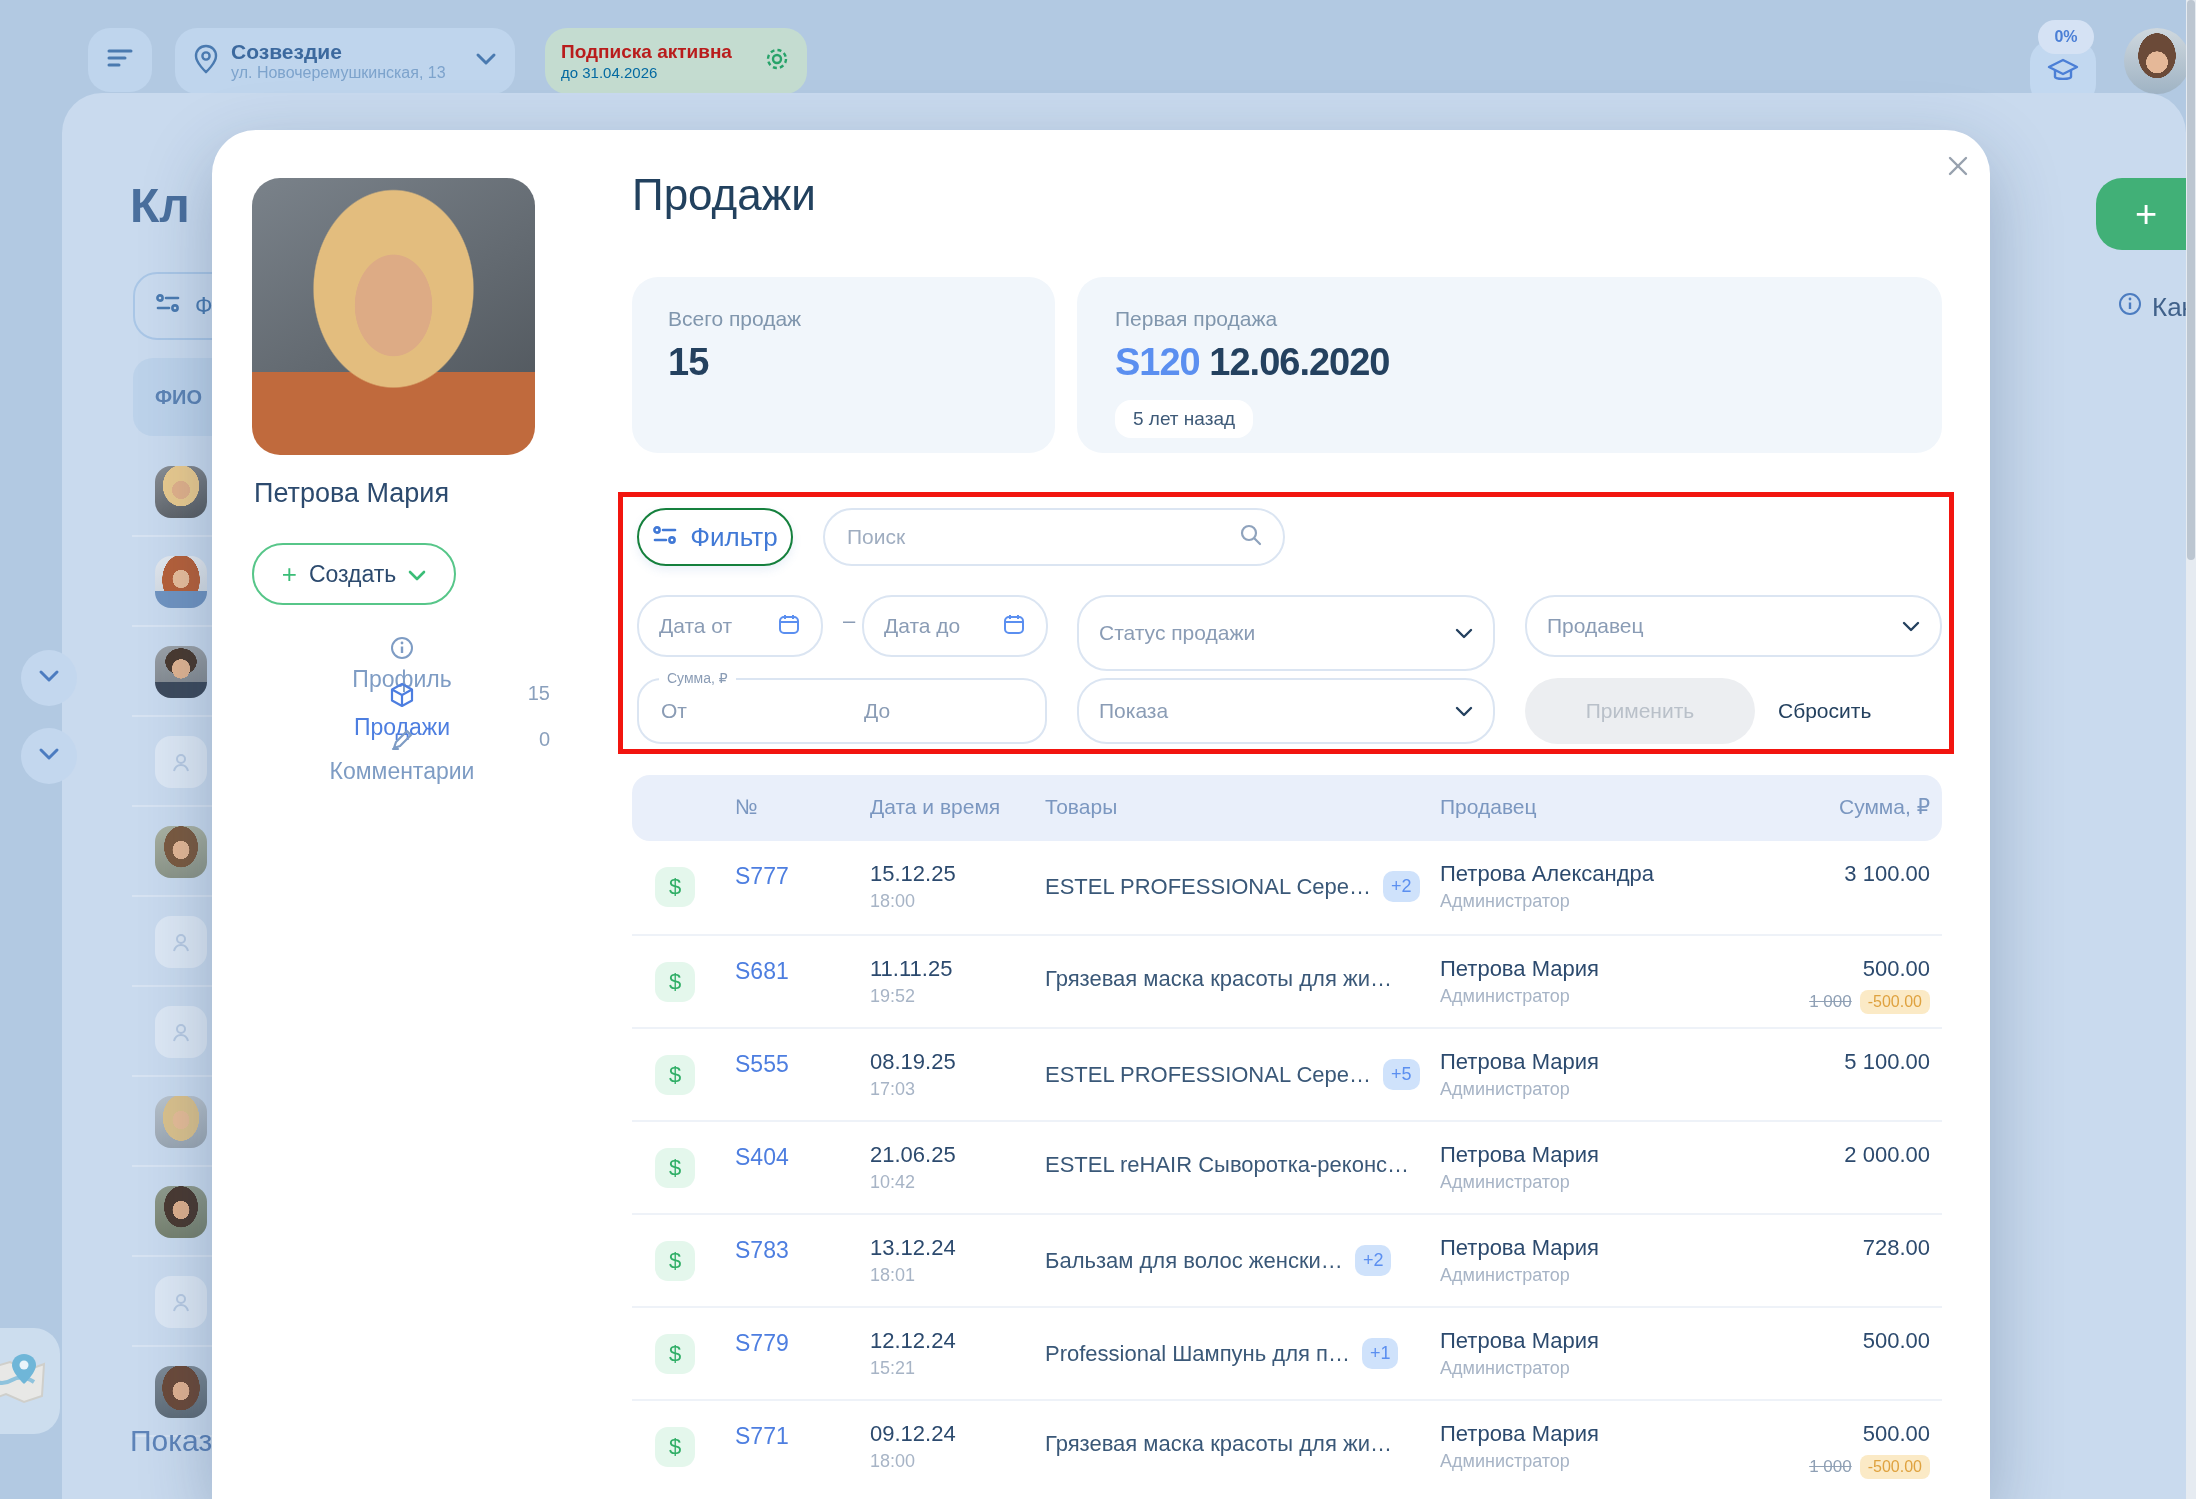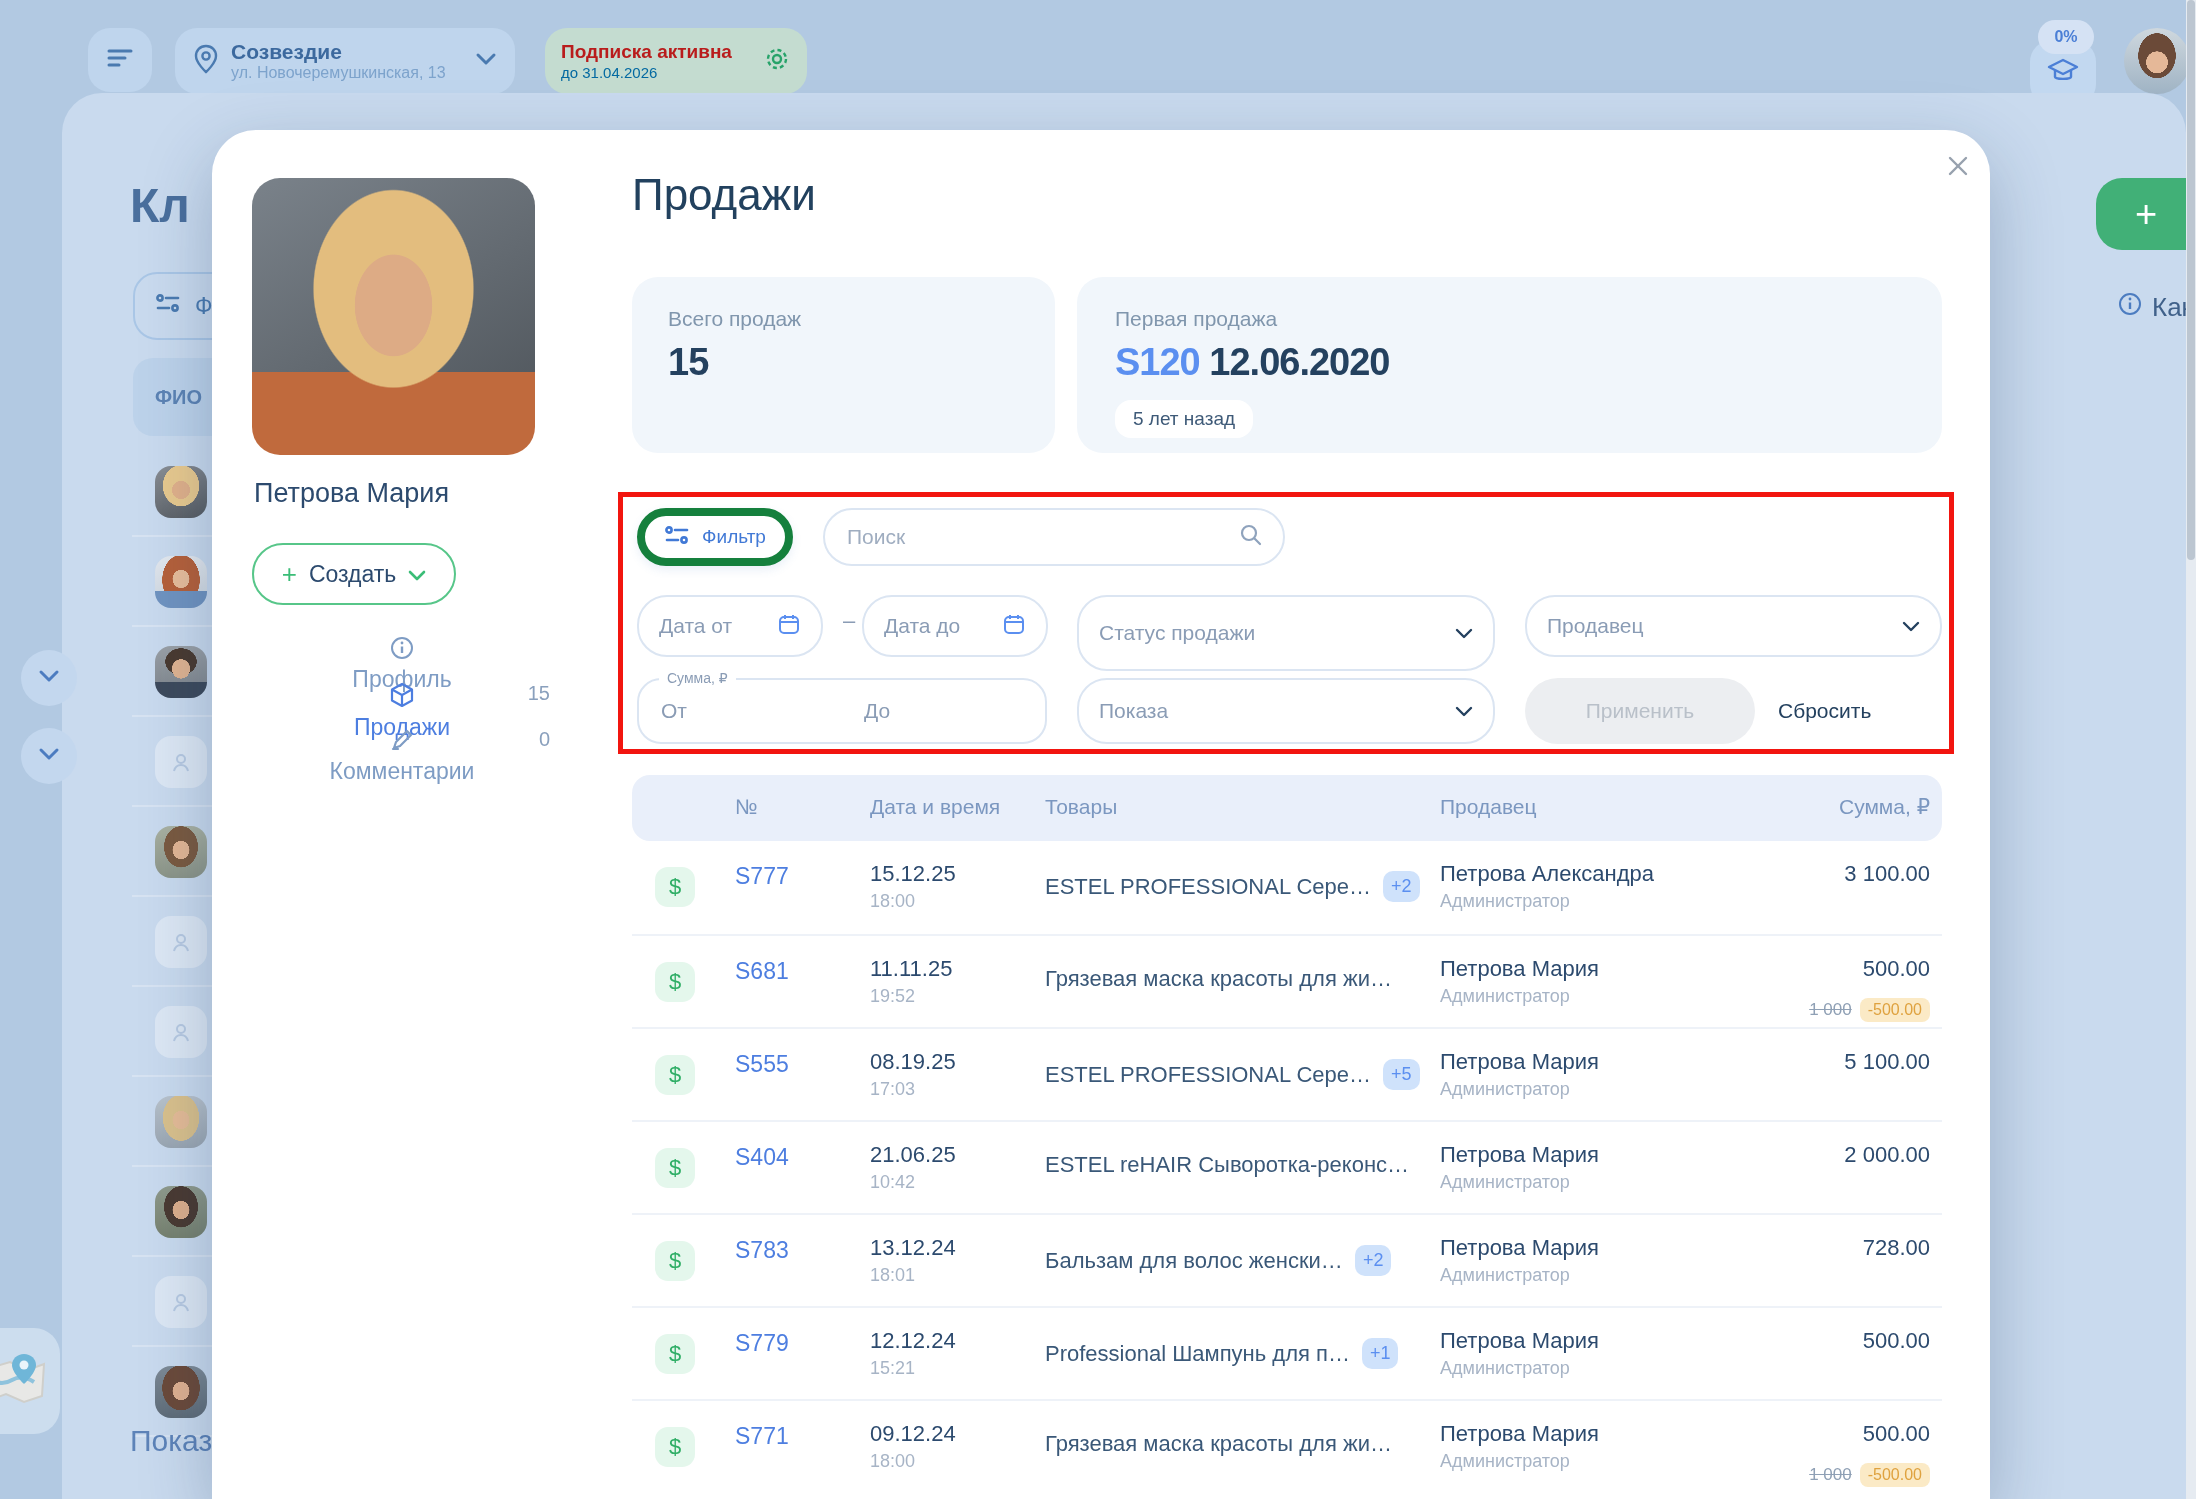--- a/index.html
+++ b/index.html
@@ -66,21 +66,21 @@
   .nav-item.active{color:#4d7ee0;font-weight:500;}
   
   .stat-card{position:absolute;background:#f1f6fb;border-radius:26px;top:147px;height:176px;}
   .stat-label{font-size:21px;color:#8096ad;margin-bottom:10px;}
   .stat-value{font-size:38px;font-weight:700;color:#24415f;letter-spacing:-1px;}
   .stat-id{color:#5b8ff0;font-weight:700;}
   .ago-pill{display:inline-block;margin-top:16px;background:#ffffff;border-radius:16px;padding:8px 18px;font-size:19px;color:#3e5a78;}
   
   .annotation{left:618px;top:492px;width:1336px;height:262px;border:5px solid #f2150f;z-index:40;pointer-events:none;box-sizing:border-box;}
   .f-input{position:absolute;border:2px solid #dbe5f2;border-radius:30px;box-sizing:border-box;background:#fff;display:flex;align-items:center;padding:0 20px;color:#8a9cb5;font-size:21px;}
-  .filter-btn{left:425px;top:378px;width:156px;height:58px;border:8px solid #15803d;border-radius:30px;display:flex;align-items:center;justify-content:center;gap:12px;color:#4179d6;font-size:19px;font-weight:500;box-shadow:0 4px 10px rgba(80,130,200,.12);position:absolute;box-sizing:border-box;background:#fff;}
+  .filter-btn{left:425px;top:378px;width:156px;height:58px;border:2px solid #15803d;border-radius:30px;display:flex;align-items:center;justify-content:center;gap:12px;color:#4179d6;font-size:26px;font-weight:500;box-shadow:0 4px 10px rgba(80,130,200,.12);position:absolute;box-sizing:border-box;background:#fff;}
   .search{left:611px;top:378px;width:462px;height:58px;}
   .search input{border:none;outline:none;flex:1;font-size:21px;font-family:inherit;color:#2c4a6e;background:transparent;}
   .search input::placeholder{color:#9fadc0;}
   .dash{position:absolute;left:631px;top:478px;font-size:22px;color:#8a9cb5;}
   .dd .chev{margin-left:auto;}
   .sum-set{position:absolute;left:425px;top:548px;width:410px;height:66px;border:2px solid #dbe5f2;border-radius:24px;box-sizing:border-box;display:flex;}
   .sum-legend{position:absolute;left:20px;top:-10px;background:#fff;padding:0 8px;font-size:14px;color:#8a9cb5;}
   .sum-cell{flex:1;display:flex;align-items:center;padding:0 20px;font-size:21px;color:#8a9cb5;}
   .sum-cell:first-child{border-right:2px solid #dbe5f2;}
   .sum-cell input{border:none;outline:none;width:100%;font-size:21px;font-family:inherit;background:transparent;color:#2c4a6e;}
@@ -96,21 +96,21 @@
   .c-ic{position:absolute;left:23px;top:26px;width:40px;height:40px;background:#e4f7ec;border-radius:13px;display:flex;align-items:center;justify-content:center;color:#2fae66;font-size:22px;font-weight:500;}
   .c-id{position:absolute;left:103px;top:22px;font-size:23px;color:#4d7ee0;text-decoration:none;}
   .c-date{position:absolute;left:238px;top:20px;font-size:22px;color:#2c4a6e;}
   .c-time{font-size:18px;color:#a7b4c6;margin-top:4px;}
   .c-prod{position:absolute;left:413px;top:30px;font-size:22px;color:#3a5878;display:flex;align-items:center;gap:12px;white-space:nowrap;}
   .plus-badge{background:#cfe2fb;color:#5b8ff0;font-size:18px;border-radius:10px;padding:5px 8px;}
   .plus-badge:empty{display:none;}
   .c-sell{position:absolute;left:808px;top:20px;font-size:22px;color:#2c4a6e;}
   .c-role{font-size:18px;color:#a7b4c6;margin-top:4px;}
   .c-sum{position:absolute;right:12px;top:20px;text-align:right;font-size:22px;color:#2c4a6e;}
-  .sum2{margin-top:16px;display:flex;gap:8px;justify-content:flex-end;align-items:center;}
+  .sum2{margin-top:8px;display:flex;gap:8px;justify-content:flex-end;align-items:center;}
   .sum2:has(.old:empty){display:none;}
   .old{font-size:17px;color:#8fa0b5;text-decoration:line-through;}
   .old:empty,.disc:empty{display:none;}
   .disc{background:#fbeac6;color:#dfa23f;font-size:16px;border-radius:8px;padding:3px 8px;}
 </style>
 </head>
 <body>
 
 <div id="app">
 

